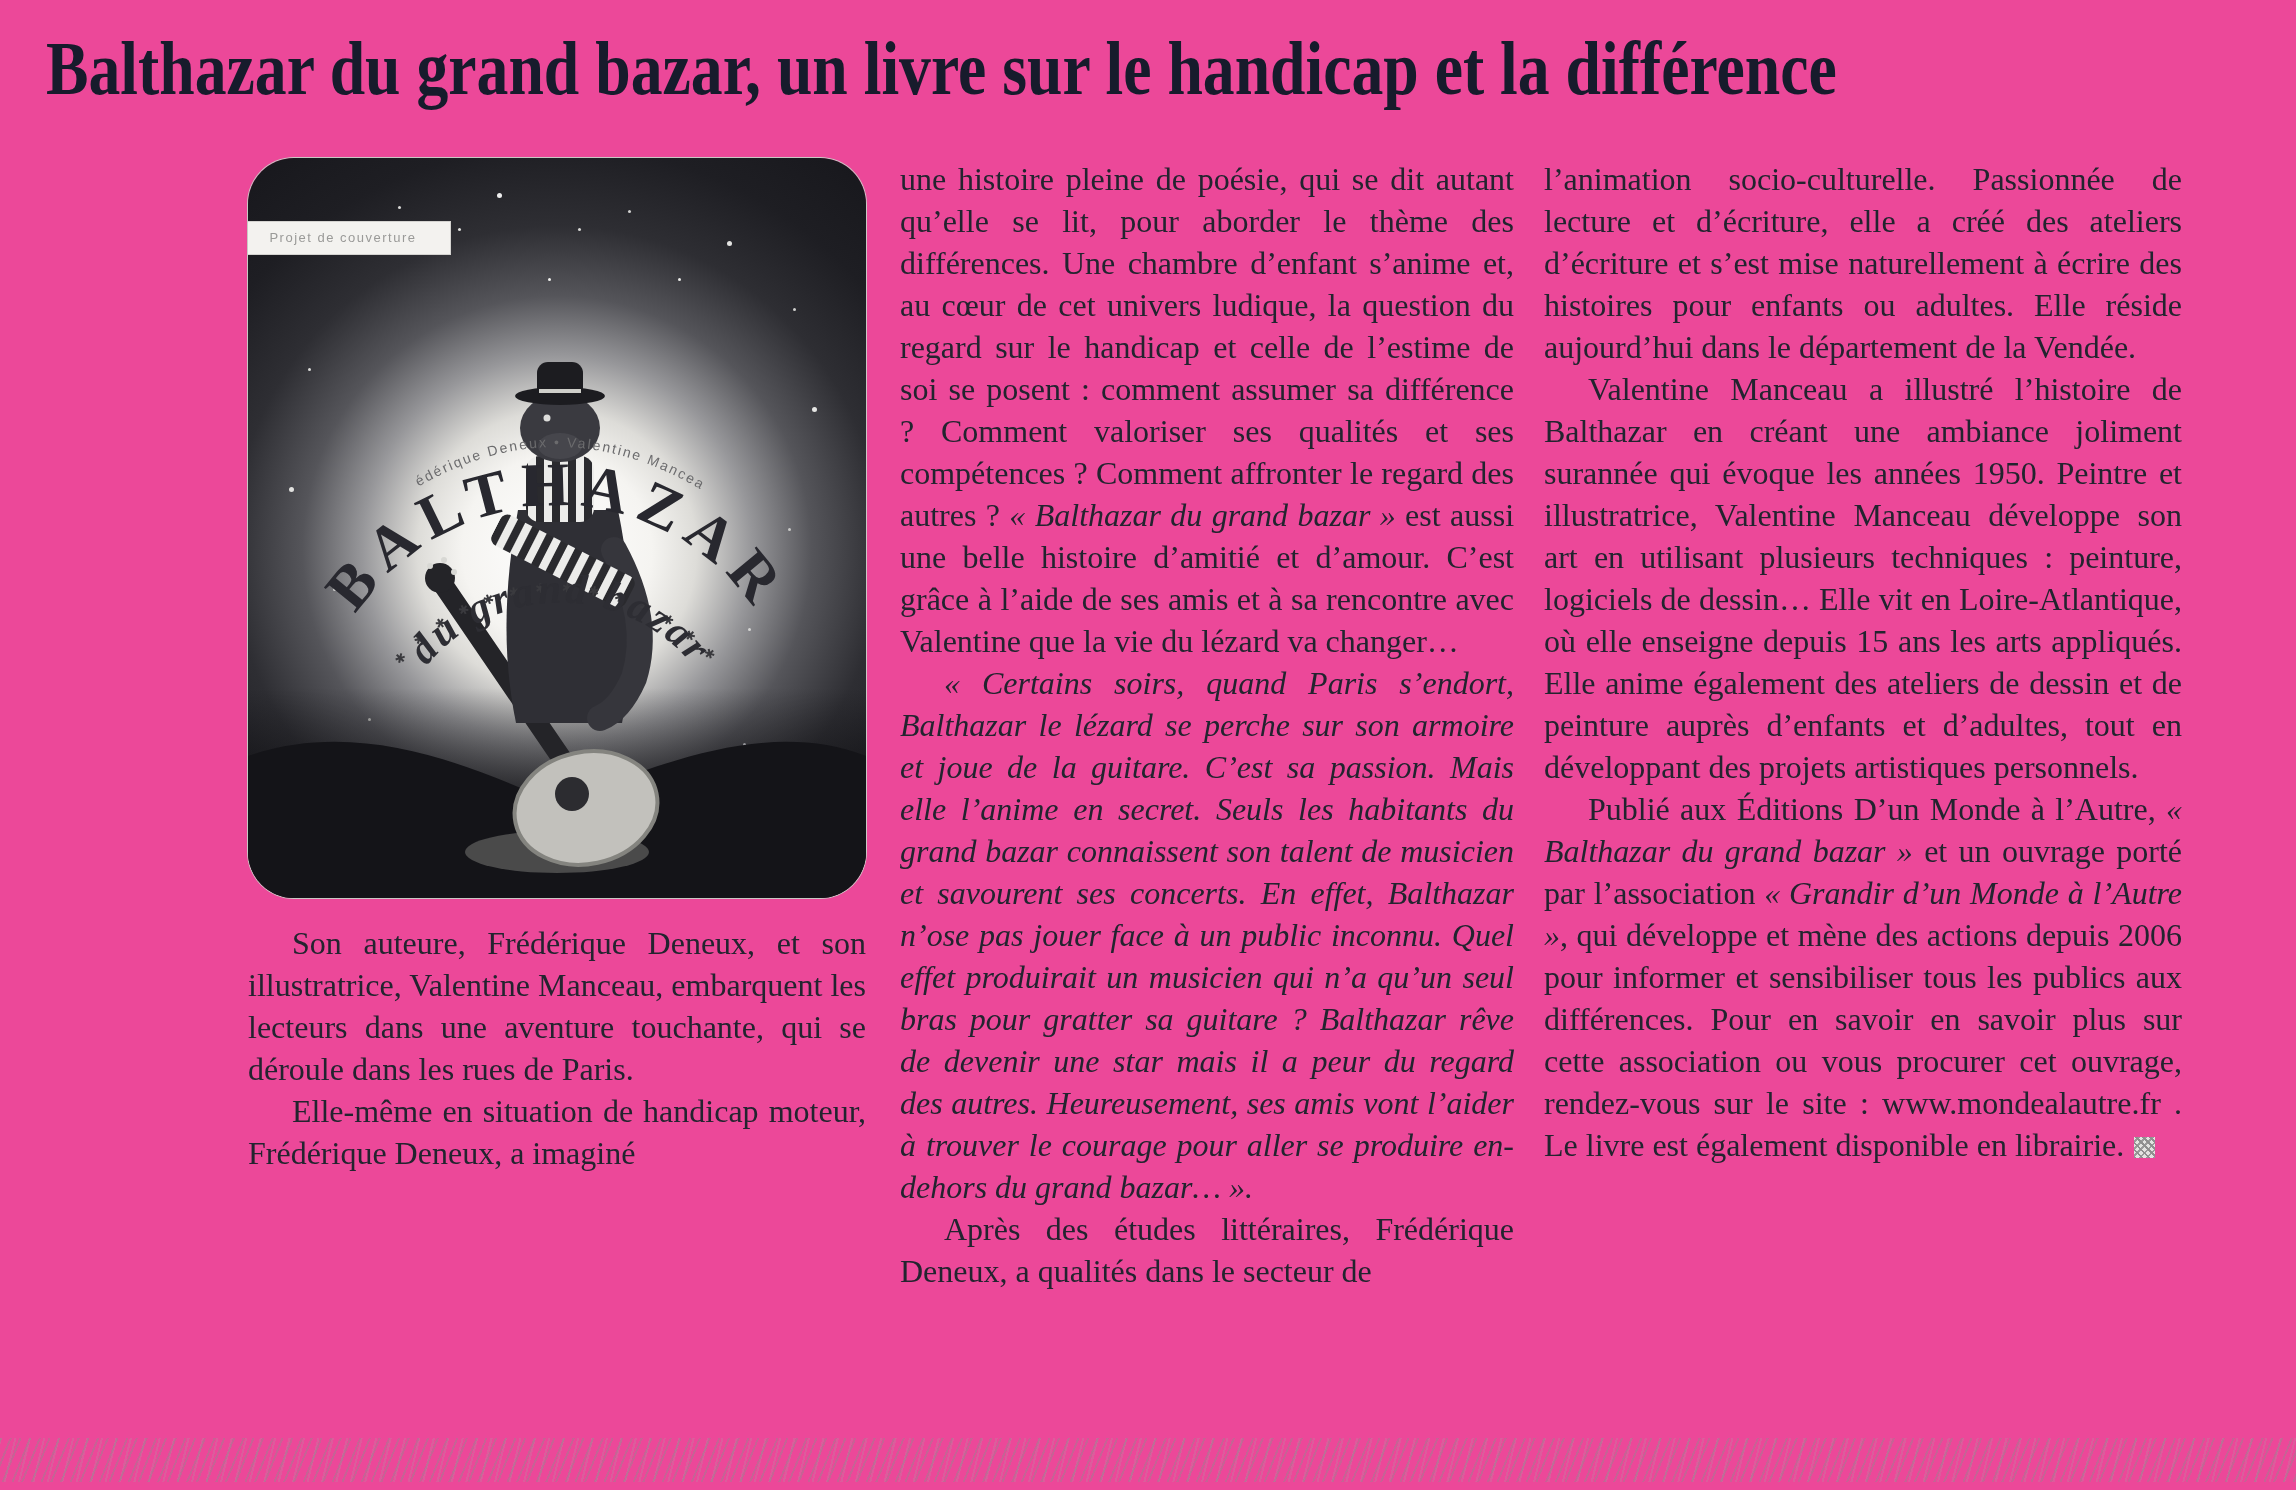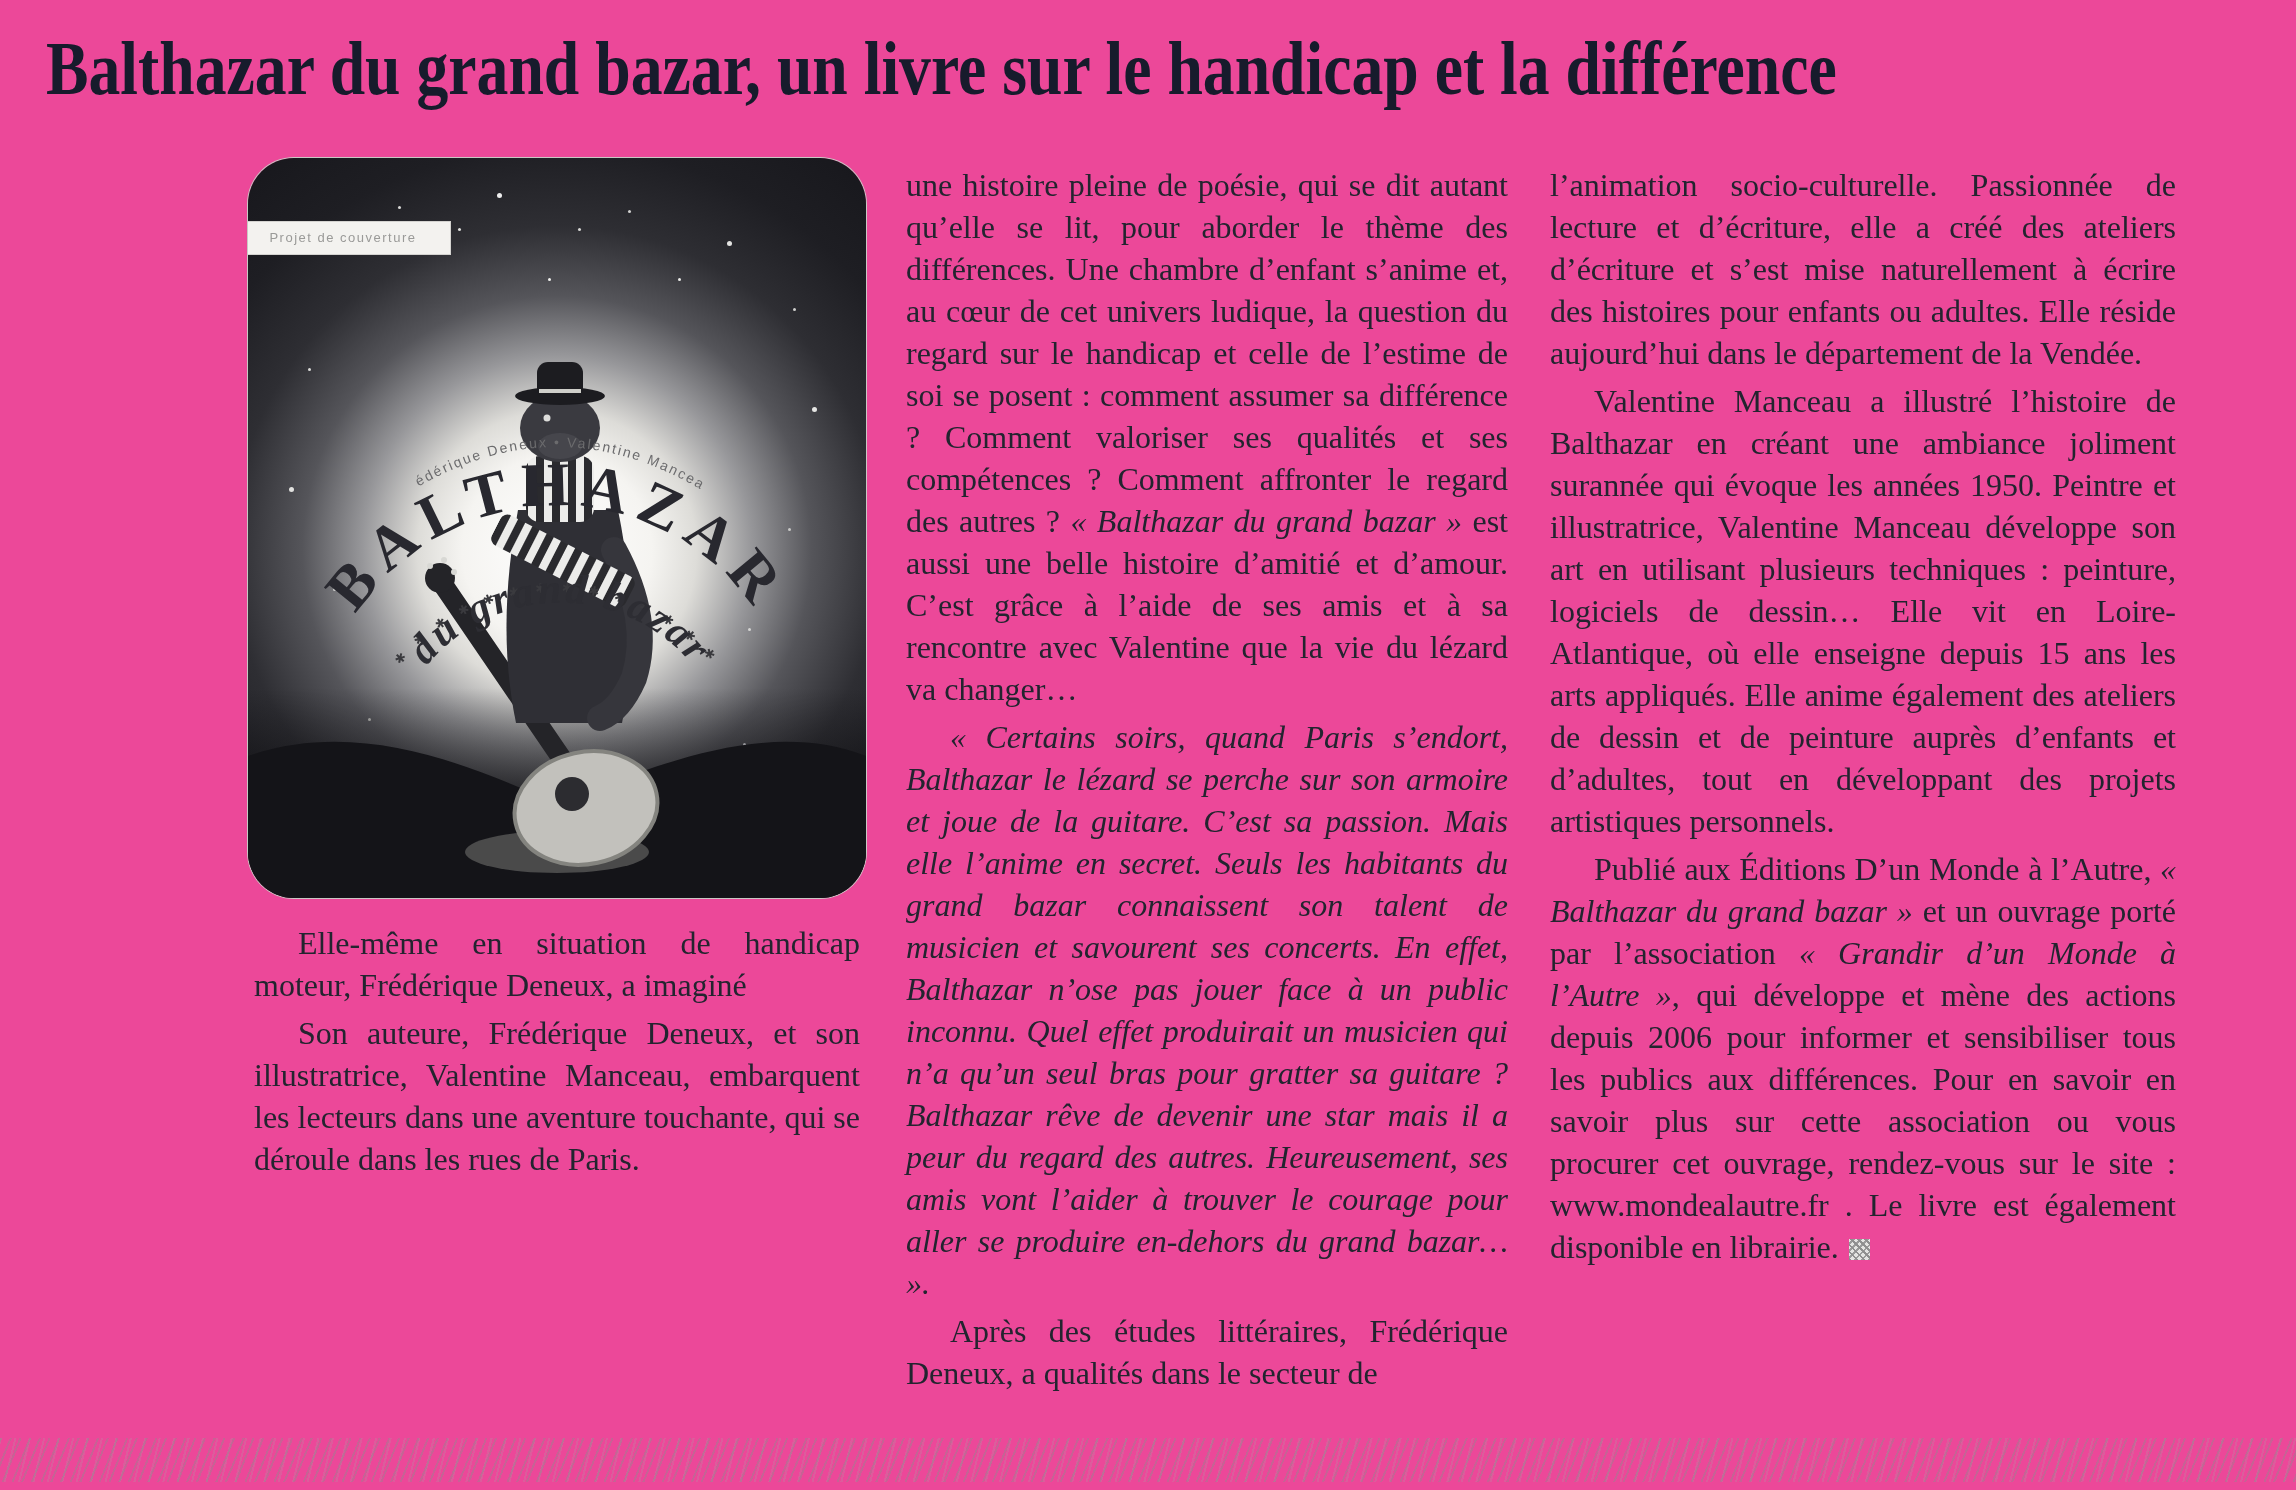--- a/index.html
+++ b/index.html
@@ -10,21 +10,21 @@
     color:#23242f;
   }
   
   .headline{
     position:absolute;left:46px;top:26px;margin:0;
     font-size:70px;font-weight:700;color:#171b2c;white-space:nowrap;
     transform:scale(.91,1.08);transform-origin:0 0;letter-spacing:0;
   }
   
   .col{position:absolute;text-align:justify;font-size:32px;line-height:42px;}
-  .col p{margin:6px;}
+  .col p{margin:0;}
   .col p.indent{text-indent:44px;}
   .col span.i{font-style:italic;}
   .col-left{left:248px;top:158px;width:618px;}
   .col-mid{left:900px;top:158px;width:614px;}
   .col-right{left:1544px;top:158px;width:638px;}
   .col-left .col-text{margin-top:24px;}
   
   .cover-wrap{position:relative;width:618px;height:740px;}
   .cover{
     position:absolute;inset:0;border-radius:46px;overflow:hidden;
@@ -124,22 +124,22 @@
             <textPath href="#starsArc" startOffset="50%" text-anchor="middle">✱ ✱ ✱ ✱ ✱ ✱ ✱ ✱ ✱ ✱ ✱ ✱ ✱ ✱</textPath>
           </text>
           <text font-family="Liberation Serif, DejaVu Serif, serif" font-size="42" font-weight="bold" font-style="italic" fill="#2d2d33" letter-spacing="3">
             <textPath href="#subtitleArc" startOffset="50%" text-anchor="middle">du grand bazar</textPath>
           </text>
         </svg>
         <div class="cover-label">Projet de couverture</div>
       </div>
     </figure>
     <div class="col-text">
+        <p class="indent"><span>Son auteure, Frédérique Deneux, et son illustratrice, Valentine Manceau, embarquent les lecteurs dans une aventure touchante, qui se déroule dans les rues de Paris.</span></p>
         <p class="indent"><span>Elle-même en situation de handicap moteur, Frédérique Deneux, a imaginé</span></p>
-        <p class="indent"><span>Son auteure, Frédérique Deneux, et son illustratrice, Valentine Manceau, embarquent les lecteurs dans une aventure touchante, qui se déroule dans les rues de Paris.</span></p>
       </div>
   </div>
 
   <div class="col col-mid">
     <div class="col-text">
         <p class=""><span>une histoire pleine de poésie, qui se dit autant qu’elle se lit, pour aborder le thème des différences. Une chambre d’enfant s’anime et, au cœur de cet univers ludique, la question du regard sur le handicap et celle de l’estime de soi se posent : comment assumer sa différence ? Comment valoriser ses qualités et ses compétences ? Comment affronter le regard des autres ? </span><span class="i">« Balthazar du grand bazar »</span><span> est aussi une belle histoire d’amitié et d’amour. C’est grâce à l’aide de ses amis et à sa rencontre avec Valentine que la vie du lézard va changer…</span></p>
         <p class="indent"><span class="i">« Certains soirs, quand Paris s’endort, Balthazar le lézard se perche sur son armoire et joue de la guitare. C’est sa passion. Mais elle l’anime en secret. Seuls les habitants du grand bazar connaissent son talent de musicien et savourent ses concerts. En effet, Balthazar n’ose pas jouer face à un public inconnu. Quel effet produirait un musicien qui n’a qu’un seul bras pour gratter sa guitare ? Balthazar rêve de devenir une star mais il a peur du regard des autres. Heureusement, ses amis vont l’aider à trouver le courage pour aller se produire en-dehors du grand bazar… ».</span></p>
         <p class="indent"><span>Après des études littéraires, Frédérique Deneux, a qualités dans le secteur de</span></p>
       </div>
   </div>

